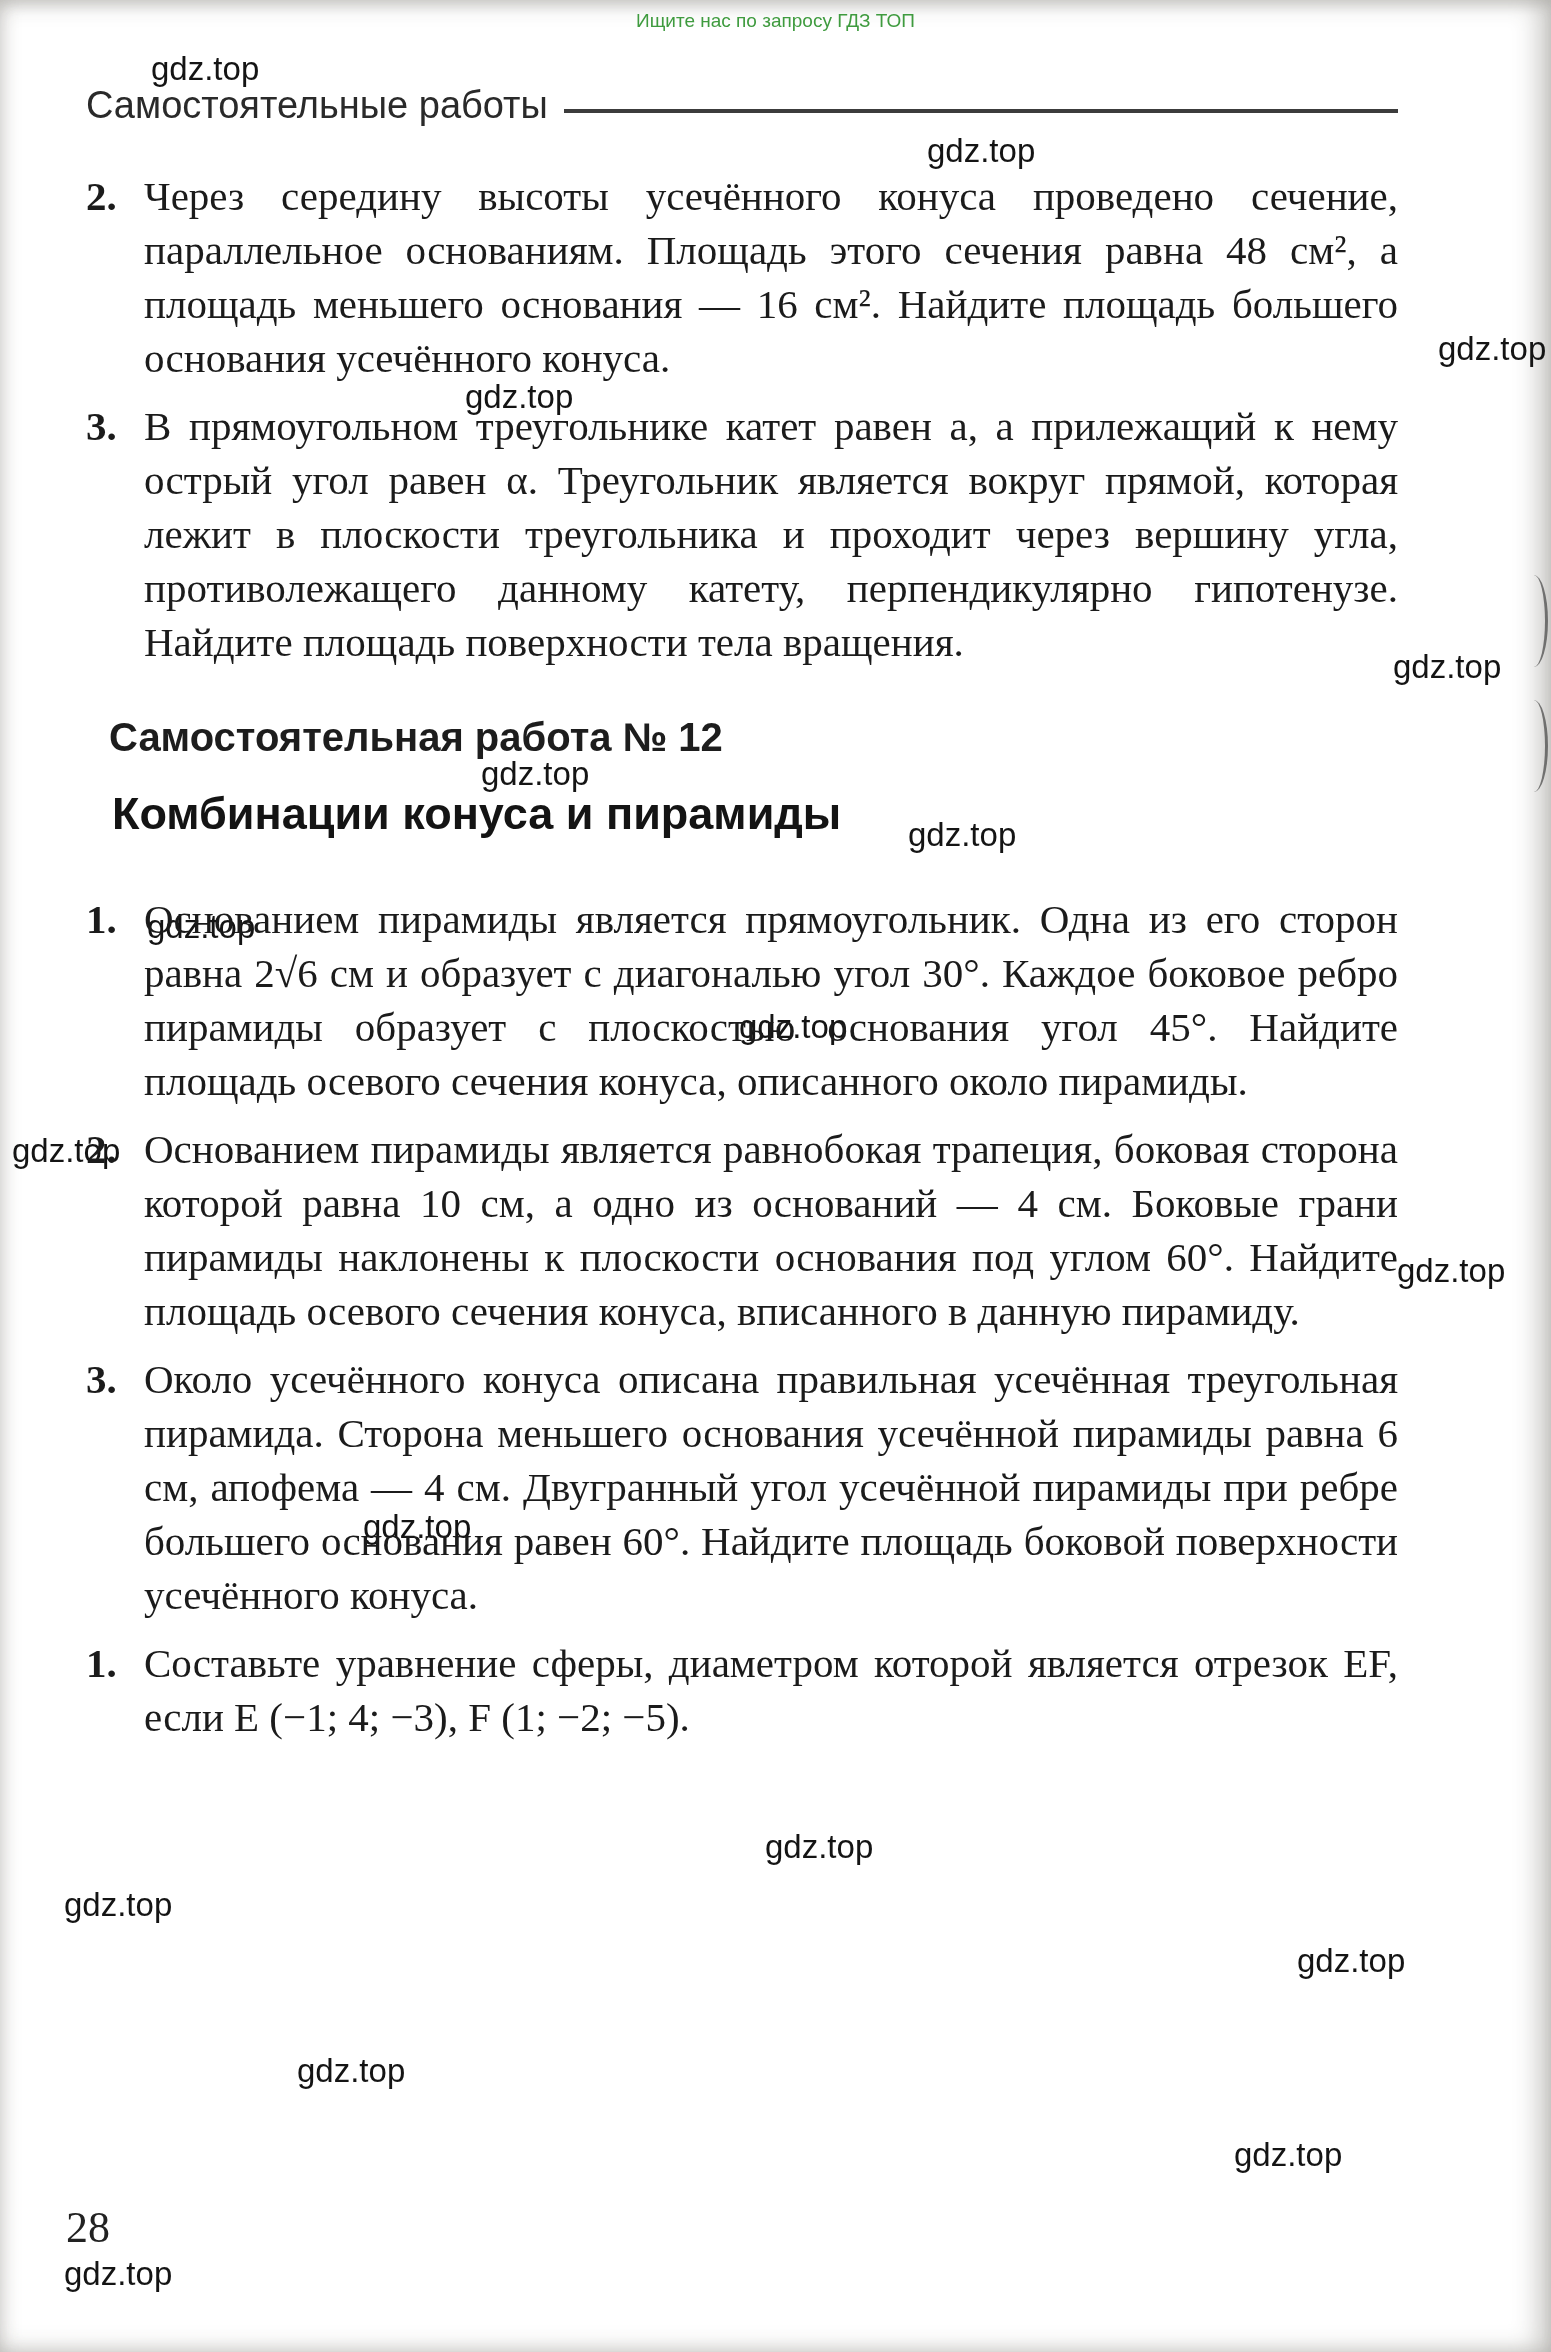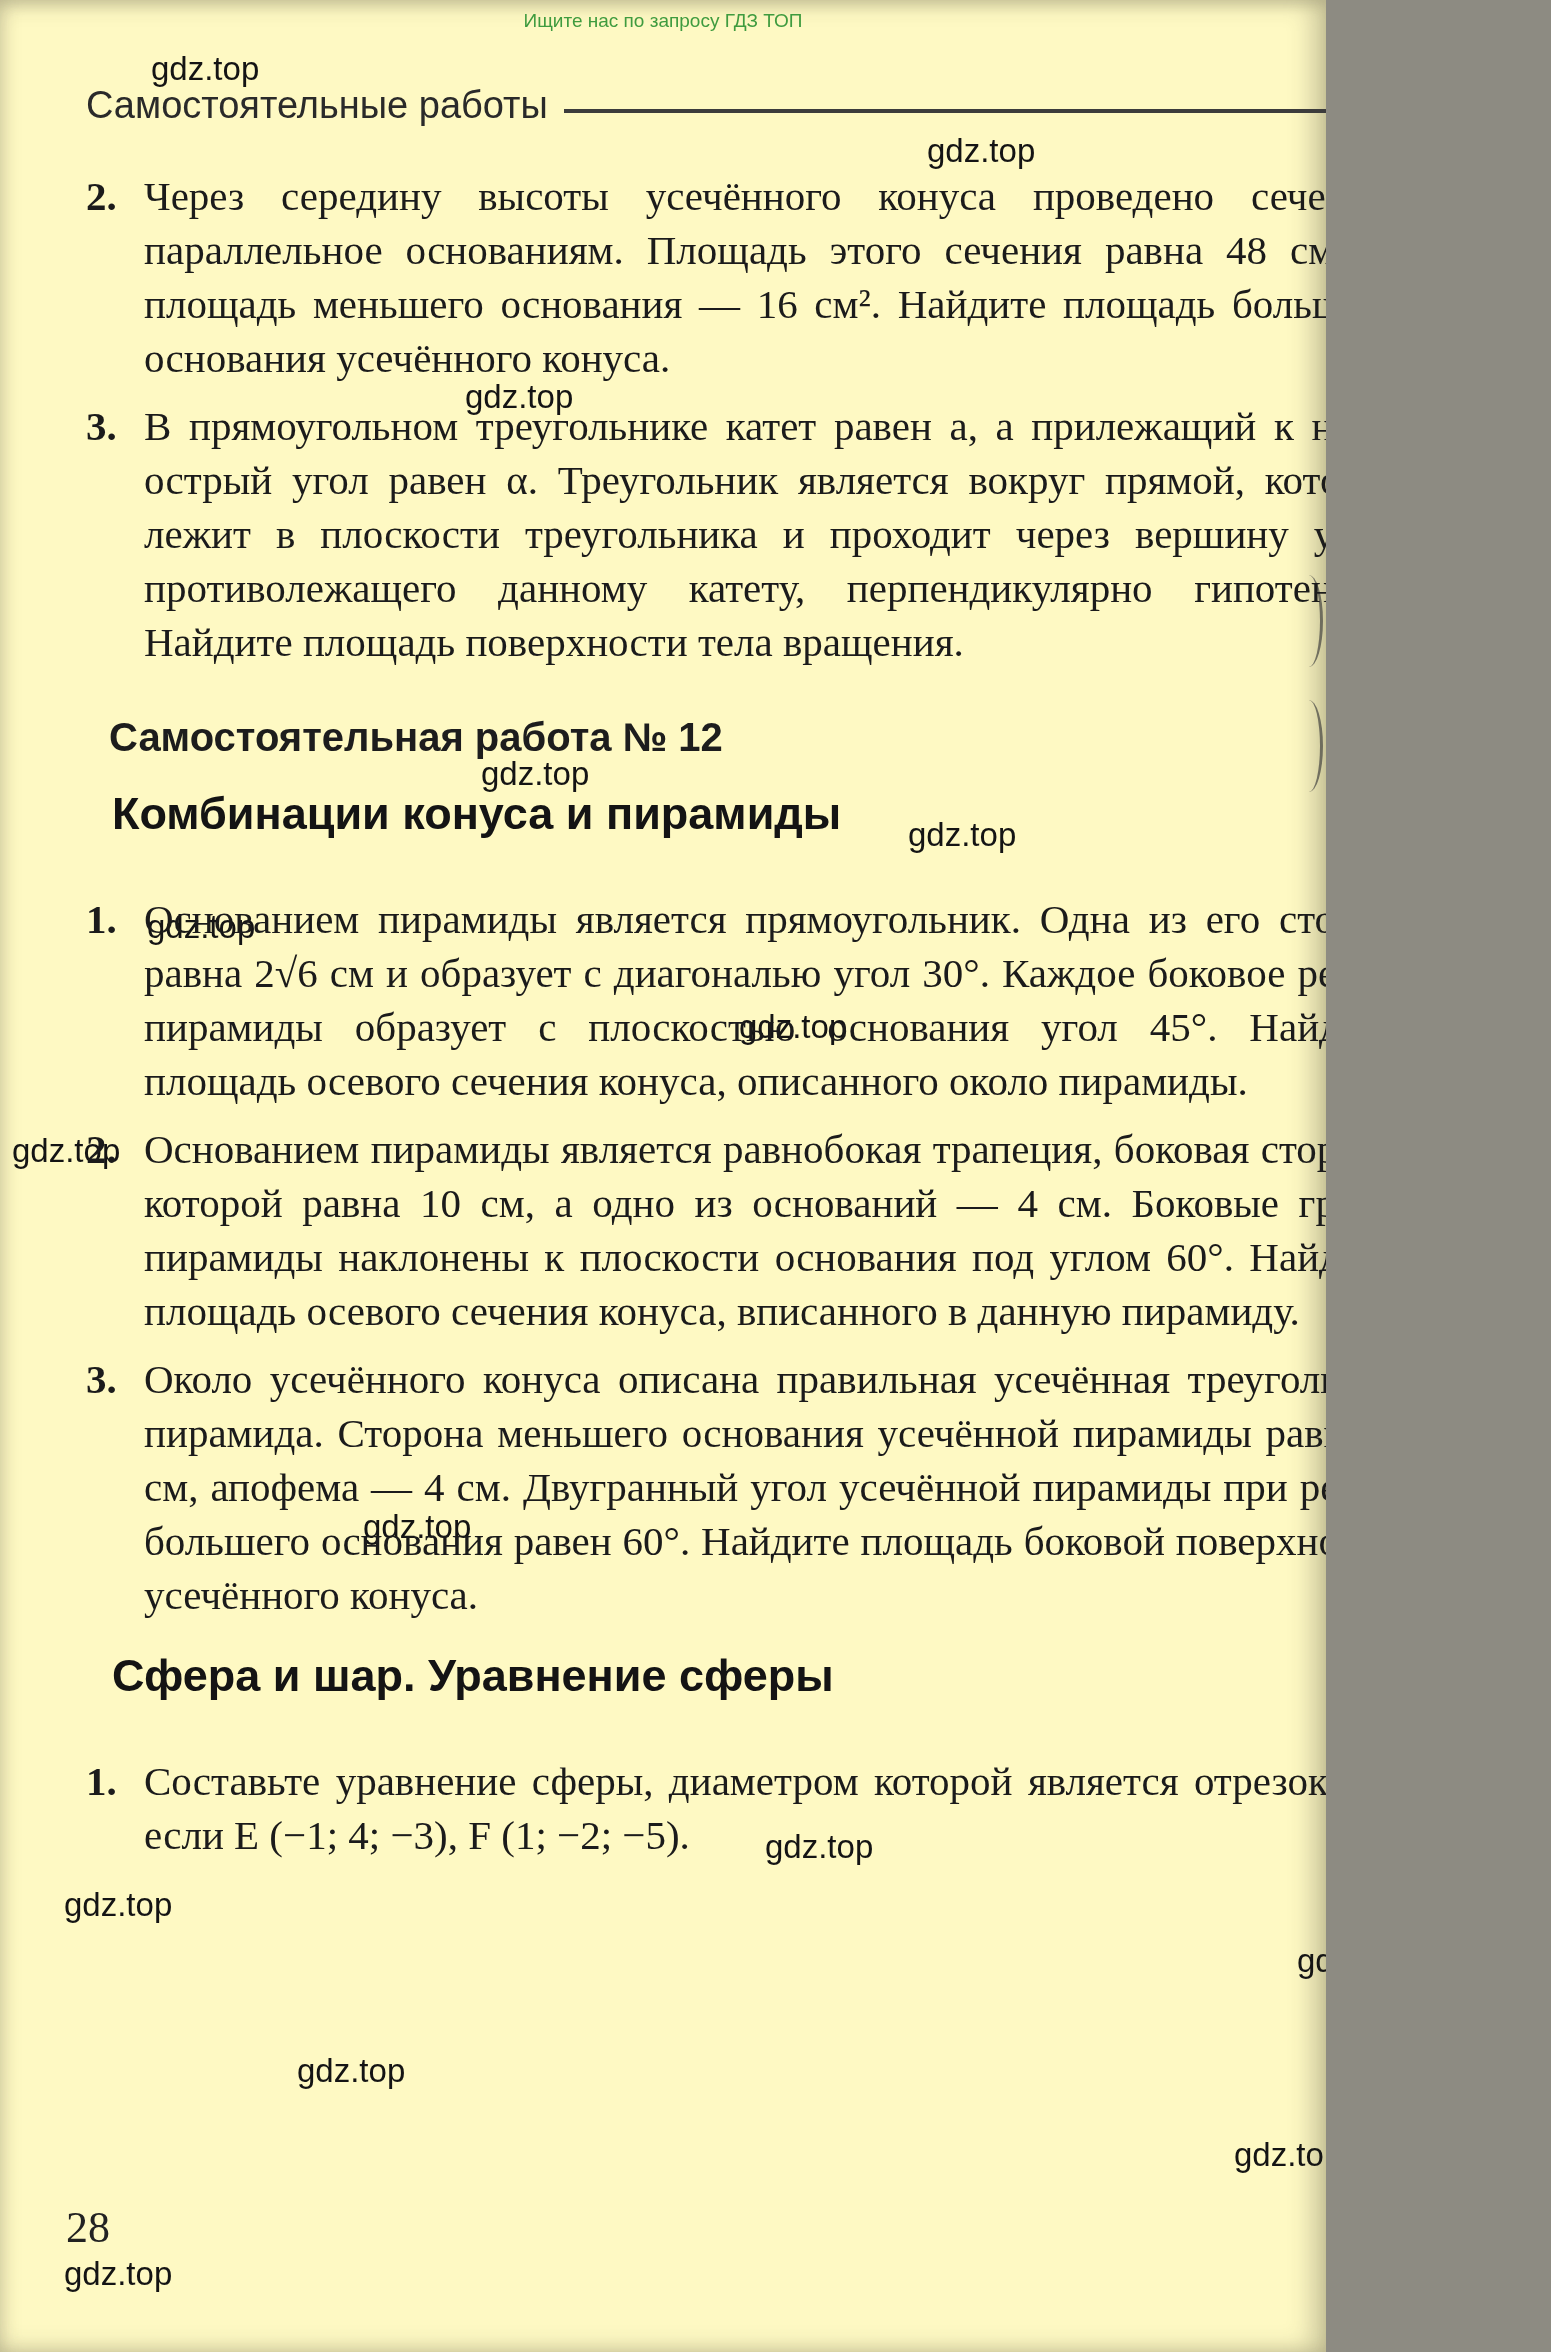--- a/index.html
+++ b/index.html
@@ -1,21 +1,21 @@
 <!DOCTYPE html>
 <html lang="ru"><head>
 <meta charset="utf-8">
 <style>
   * { box-sizing: border-box; }
   html, body { margin: 0; padding: 0; background: #8d8b82; }
   .page {
     position: relative;
-    width: 1326px;
+    width: 1551px;
     height: 2352px;
-    background: #fef9c3;
+    background: #ffffff;
     overflow: hidden;
     box-shadow: inset -12px 0 26px rgba(55,50,40,.28), inset 8px 0 16px rgba(55,50,40,.10), inset 0 6px 12px rgba(55,50,40,.08);
     font-family: "Liberation Serif", serif;
     color: #1b1b1b;
   }
   .top-note {
     position: absolute; top: 10px; left: 0; width: 100%;
     text-align: center;
     font-family: "Liberation Sans", sans-serif;
     font-size: 19px; color: #3f9b3f;
@@ -122,21 +122,20 @@
     <div class="problem">
       <span class="num">2.</span>
       <span class="ptext">Основанием пирамиды является равнобокая трапеция, боковая сторона которой равна 10 см, а одно из оснований — 4 см. Боковые грани пирамиды наклонены к плоскости основания под углом 60°. Найдите площадь осевого сечения конуса, вписанного в данную пирамиду.</span>
     </div>
 
     <div class="problem">
       <span class="num">3.</span>
       <span class="ptext">Около усечённого конуса описана правильная усечённая треугольная пирамида. Сторона меньшего основания усечённой пирамиды равна 6 см, апофема — 4 см. Двугранный угол усечённой пирамиды при ребре большего основания равен 60°. Найдите площадь боковой поверхности усечённого конуса.</span>
     </div>
 
-    <div class="sec-subtitle">Сфера и шар. Уравнение сферы</div>
 
     <div class="problem">
       <span class="num">1.</span>
       <span class="ptext">Составьте уравнение сферы, диаметром которой является отрезок EF, если E (−1; 4; −3), F (1; −2; −5).</span>
     </div>
 
   </div>
 
   <div class="page-number">28</div>
 

